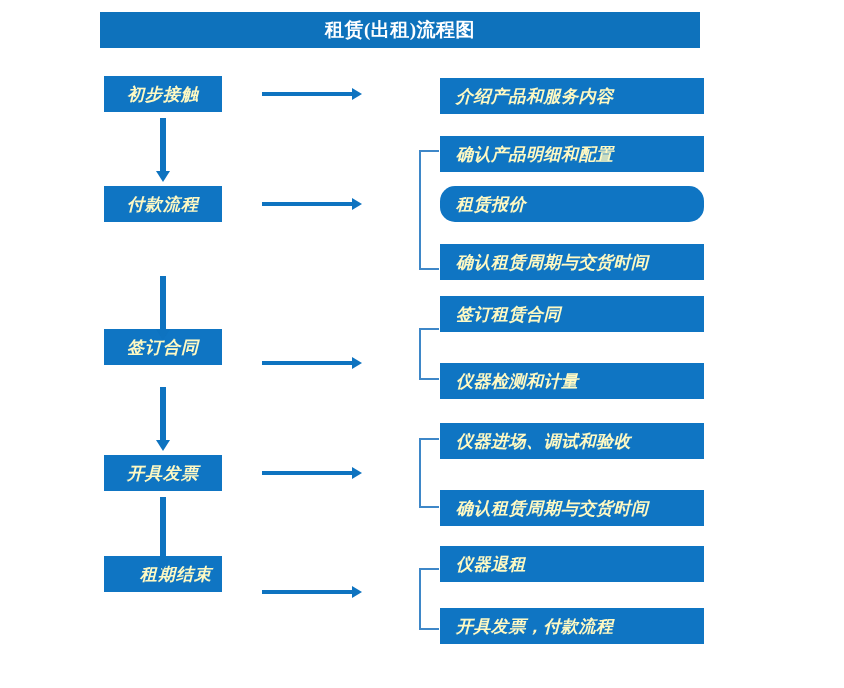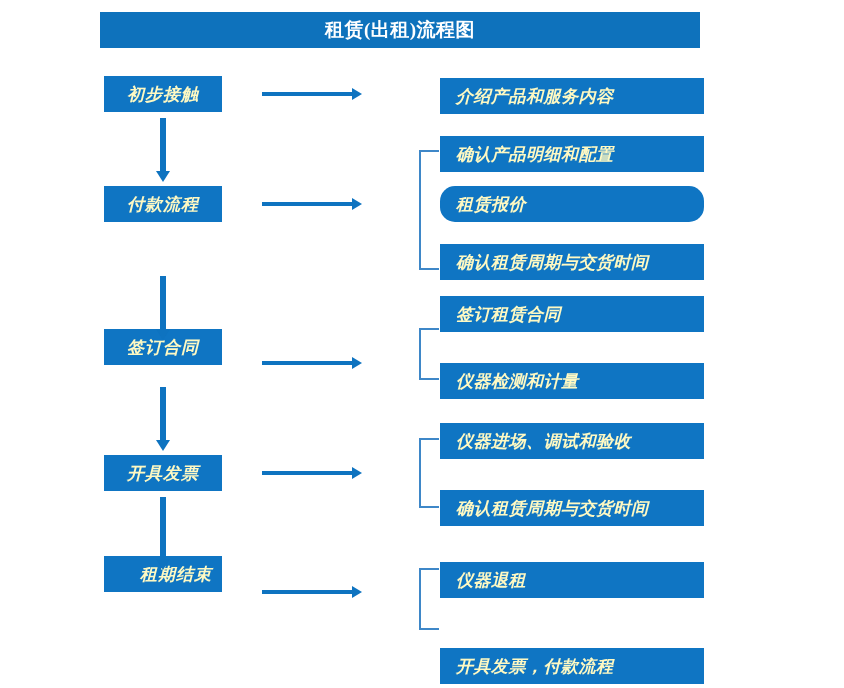--- a/index.html
+++ b/index.html
@@ -185,16 +185,16 @@
   <div class="node right" style="top:136px;">确认产品明细和配置</div>
   <div class="node right" style="top:186px;border-radius:15px;">租赁报价</div>
   <div class="node right" style="top:244px;">确认租赁周期与交货时间</div>
 
   <div class="node right" style="top:296px;">签订租赁合同</div>
   <div class="node right" style="top:363px;">仪器检测和计量</div>
 
   <div class="node right" style="top:423px;">仪器进场、调试和验收</div>
   <div class="node right" style="top:490px;">确认租赁周期与交货时间</div>
 
-  <div class="node right" style="top:562px;">仪器退租</div>
-  <div class="node right" style="top:648px;">开具发票，付款流程</div>
+  <div class="node right" style="top:546px;">仪器退租</div>
+  <div class="node right" style="top:608px;">开具发票，付款流程</div>
 
 </div>
 
 </body></html>

